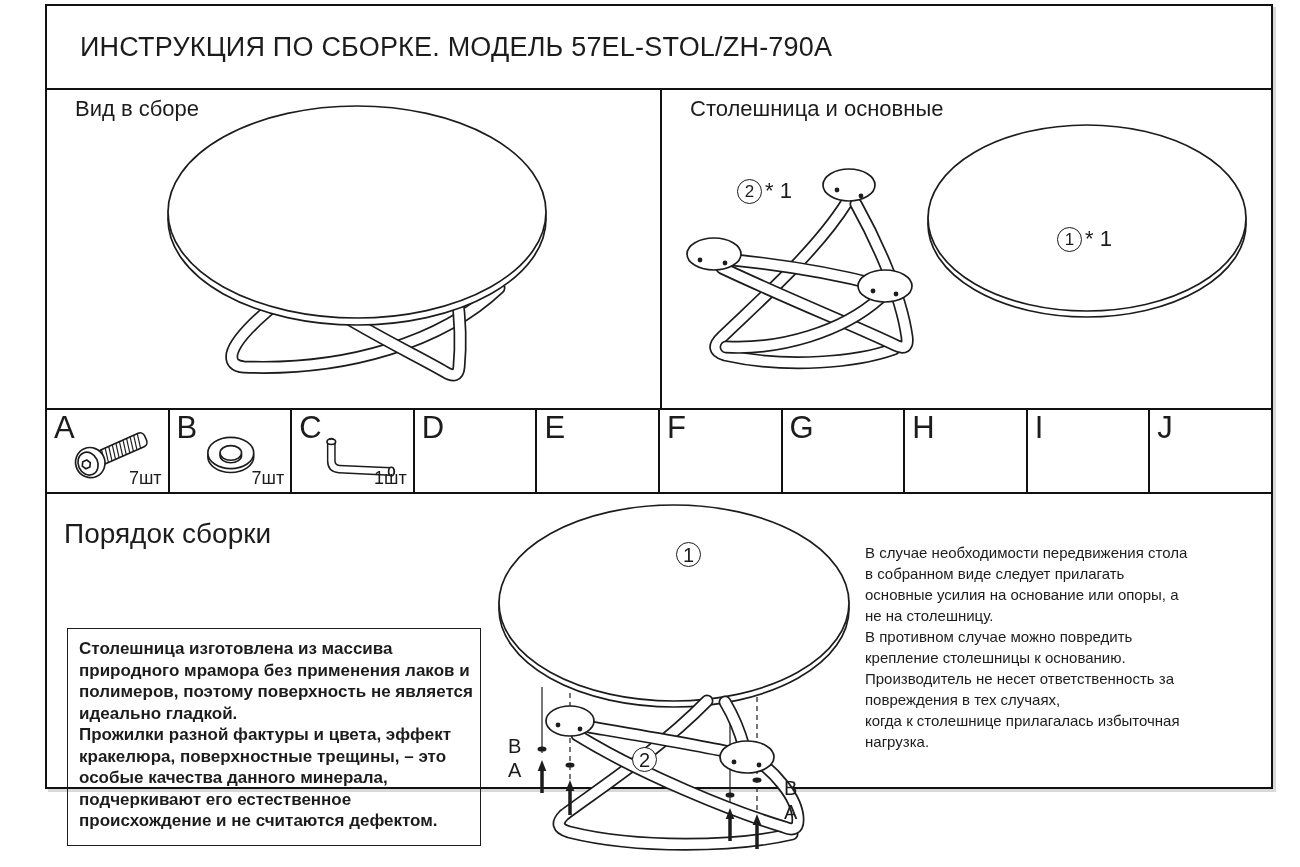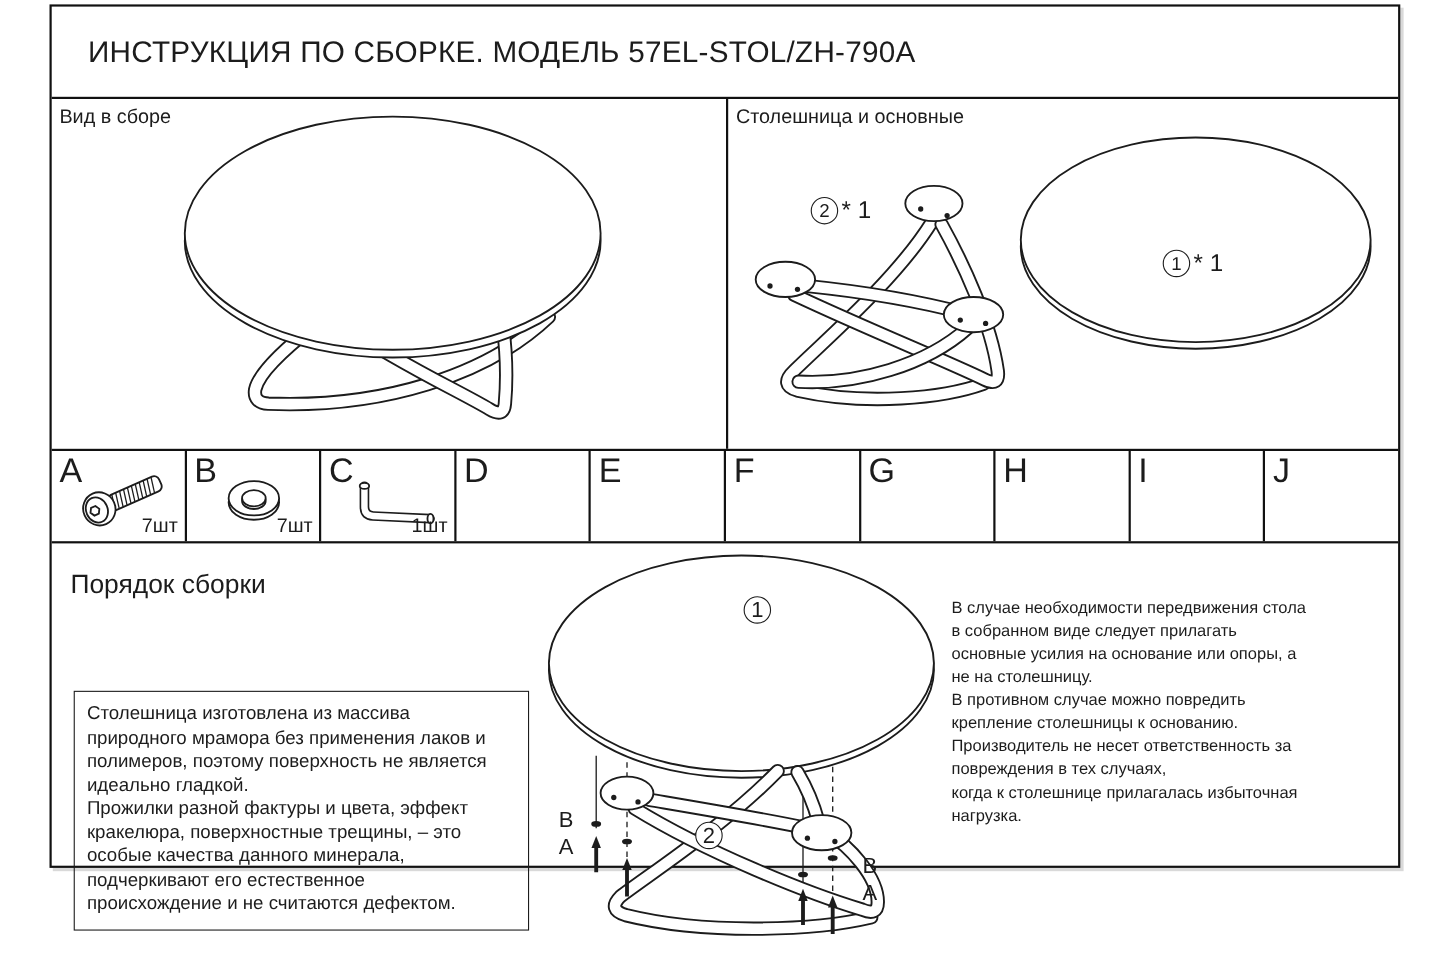--- a/index.html
+++ b/index.html
@@ -15,21 +15,21 @@
   .row-title  { position: absolute; left: 0; top: 0;    width: 100%; height: 84px;  border-bottom: 2px solid #111; display: flex; align-items: center; padding-left: 33px; }
   .row-panels { position: absolute; left: 0; top: 84px; width: 100%; height: 320px; border-bottom: 2px solid #111; display: flex; }
   .row-parts  { position: absolute; left: 0; top: 404px; width: 100%; height: 84px; border-bottom: 2px solid #111; display: flex; }
   .row-bottom { position: absolute; left: 0; top: 488px; width: 100%; height: 363px; }
 
   .doc-title { font-size: 27px; letter-spacing: 0.2px; }
 
   .panel { position: relative; height: 100%; }
   .panel.left  { width: 615px; border-right: 2px solid #111; }
   .panel.right { width: 609px; }
-  .panel-label { position: absolute; left: 7px; top: 6px; font-size: 18px; }
+  .panel-label { position: absolute; left: 28px; top: 6px; font-size: 22px; }
 
   .draw { position: absolute; left: 0; top: 0; }
 
   
   .shape   { fill: #fff; stroke: #1c1c1c; stroke-width: 1.7; }
   .dotf    { fill: #1c1c1c; stroke: none; }
   .ln      { stroke: #1c1c1c; stroke-width: 1.2; fill: none; }
   .ln-dash { stroke: #1c1c1c; stroke-width: 1.2; fill: none; stroke-dasharray: 5 4; }
   .tube-o  { fill: none; stroke: #1c1c1c; stroke-width: 13;  stroke-linecap: round; }
   .tube-i  { fill: none; stroke: #ffffff; stroke-width: 9.6; stroke-linecap: round; }
@@ -44,25 +44,25 @@
   .qty-mark { position: absolute; display: flex; align-items: center; gap: 3px; font-size: 22px; }
 
   
   .part-cell { position: relative; flex: 1 1 0; border-right: 2px solid #111; }
   .part-cell:last-child { border-right: none; }
   .part-letter { position: absolute; left: 7px; top: 0; font-size: 31px; }
   .part-qty { position: absolute; right: 6px; bottom: 3px; font-size: 18px; text-align: right; }
   .part-icon { position: absolute; left: 0; top: 0; width: 100%; height: 100%; }
 
   
-  .assembly-heading { position: absolute; left: 17px; top: 24px; font-size: 24px; }
+  .assembly-heading { position: absolute; left: 17px; top: 24px; font-size: 28px; }
   .note-box {
     position: absolute; left: 20px; top: 134px; width: 414px; height: 218px;
     border: 1.5px solid #1c1c1c; padding: 9px 6px 0 11px;
-    font-size: 17px; line-height: 21.5px; white-space: pre-line;
+    font-size: 17px; line-height: 21.5px; white-space: pre-line; font-weight: bold;
   }
   .handling-note {
     position: absolute; left: 818px; top: 48px; width: 400px;
     font-size: 15px; line-height: 21px; white-space: pre-line;
   }
   .diagram { position: absolute; left: 435px; top: 3px; width: 390px; height: 358px; }
   .diagram .overlay { position: absolute; font-size: 20px; }
 </style>
 </head>
 <body>

